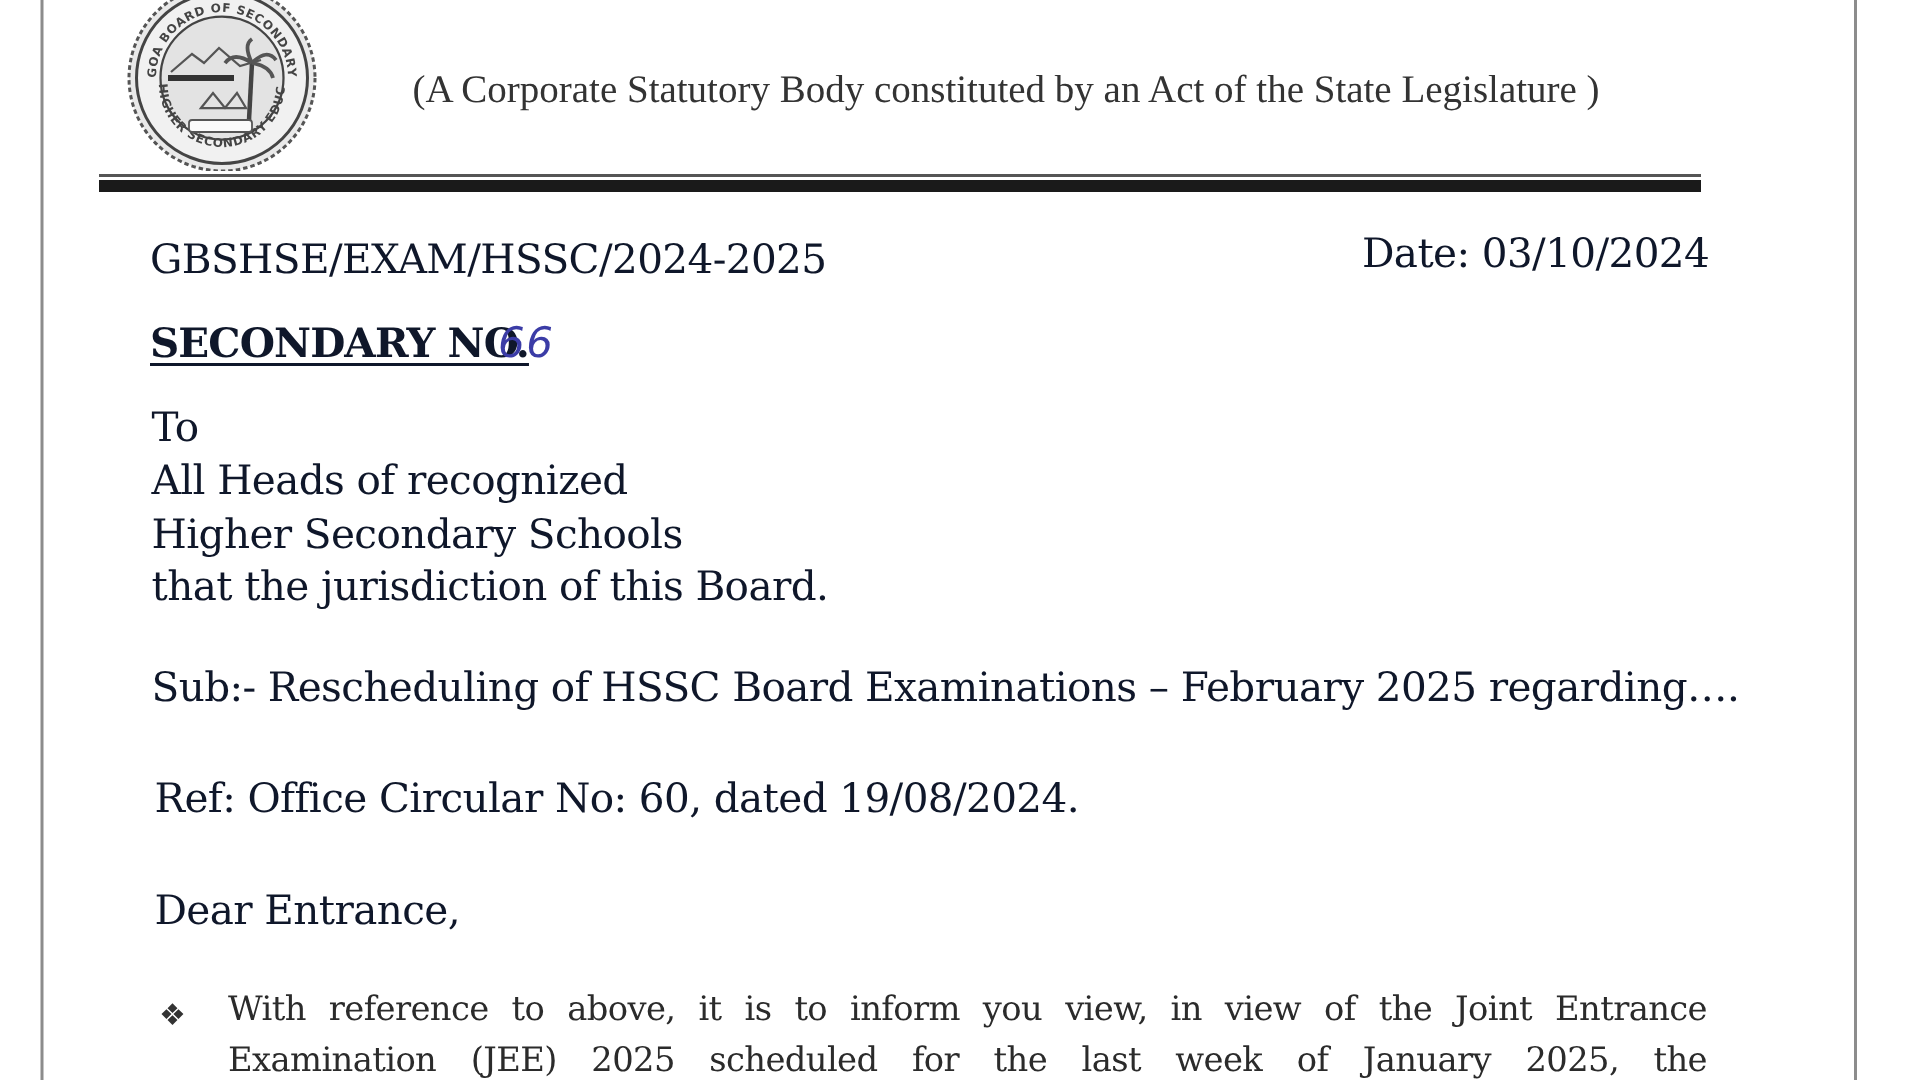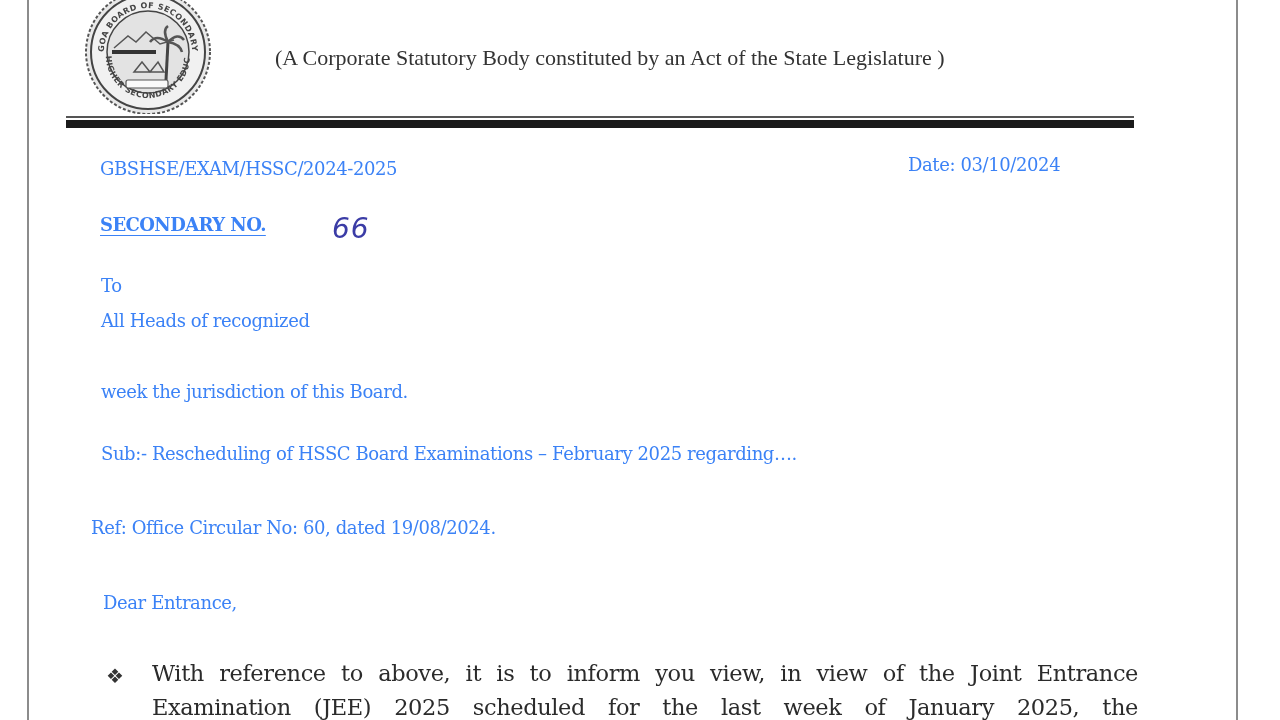--- a/index.html
+++ b/index.html
@@ -53,21 +53,21 @@
       letter-spacing: 0.3px;
       color: #3a3a3a;
       white-space: nowrap;
       font-variant: small-caps;
     }
     .lh-sub {
       position: absolute;
       left: 275px;
       top: 45px;
       font-family: "Liberation Serif", serif;
-      font-size: 22px;
+      font-size: 26px;
       color: #333;
       white-space: nowrap;
     }
     .rule-thin {
       position: absolute;
       left: 66px;
       top: 116px;
       width: 1068px;
       height: 2px;
       background: #555;
@@ -76,22 +76,22 @@
       position: absolute;
       left: 66px;
       top: 120px;
       width: 1068px;
       height: 8px;
       background: #1a1a1a;
     }
     .txt {
       position: absolute;
       font-family: "DejaVu Serif", serif;
-      font-size: 18px;
-      color: #3b82f6;
+      font-size: 27px;
+      color: #0f172a;
       white-space: nowrap;
       letter-spacing: -0.4px;
     }
     .ref-no { left: 100px; top: 158px; }
     .date { left: 908px; top: 154px; }
     .circ-label {
       left: 100px; top: 214px;
       font-weight: bold;
       text-decoration: underline;
       text-underline-offset: 4px;
@@ -103,21 +103,21 @@
       top: 212px;
       font-family: "DejaVu Sans", sans-serif;
       font-size: 28px;
       color: #3b3ca6;
       font-style: italic;
       letter-spacing: 1px;
       text-align: center;
     }
     .addr { left: 101px; line-height: 35.5px; }
     .sub { left: 101px; top: 443px; }
-    .ref { left: 91px; top: 517px; }
+    .ref { left: 103px; top: 517px; }
     .greet { left: 103px; top: 592px; }
     .bullet {
       position: absolute;
       left: 106px;
       top: 664px;
       font-size: 20px;
       color: #333;
       font-family: "DejaVu Sans", sans-serif;
     }
     .para {
@@ -177,21 +177,22 @@
   <div class="rule-thick"></div>
 
   <div class="txt ref-no">GBSHSE/EXAM/HSSC/2024-2025</div>
   <div class="txt date">Date: 03/10/2024</div>
 
   <div class="txt circ-label">SECONDARY NO.</div>
   <div class="circ-num">66</div>
 
   <div class="txt addr" style="top:268px;">To</div>
   <div class="txt addr" style="top:303px;">All Heads of recognized</div>
-  <div class="txt addr" style="top:374px;">week the jurisdiction of this Board.</div>
+  <div class="txt addr" style="top:339px;">Higher Secondary Schools</div>
+  <div class="txt addr" style="top:374px;">that the jurisdiction of this Board.</div>
 
   <div class="txt sub">Sub:- Rescheduling of HSSC Board Examinations – February 2025 regarding….</div>
   <div class="txt ref">Ref: Office Circular No: 60, dated 19/08/2024.</div>
   <div class="txt greet">Dear Entrance,</div>
 
   <div class="bullet">❖</div>
   <div class="para">
     <span>With reference to above, it is to inform you view, in view of the Joint Entrance</span>
     <span>Examination (JEE) 2025 scheduled for the last week of January 2025, the</span>
   </div>

